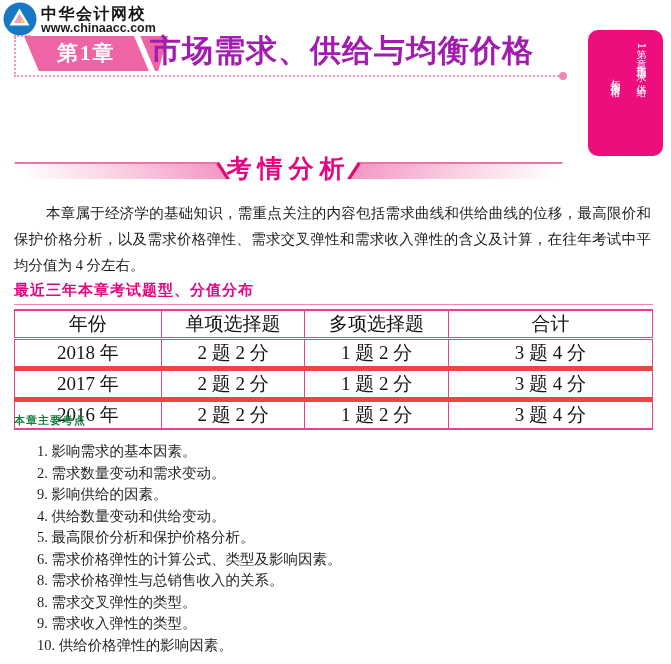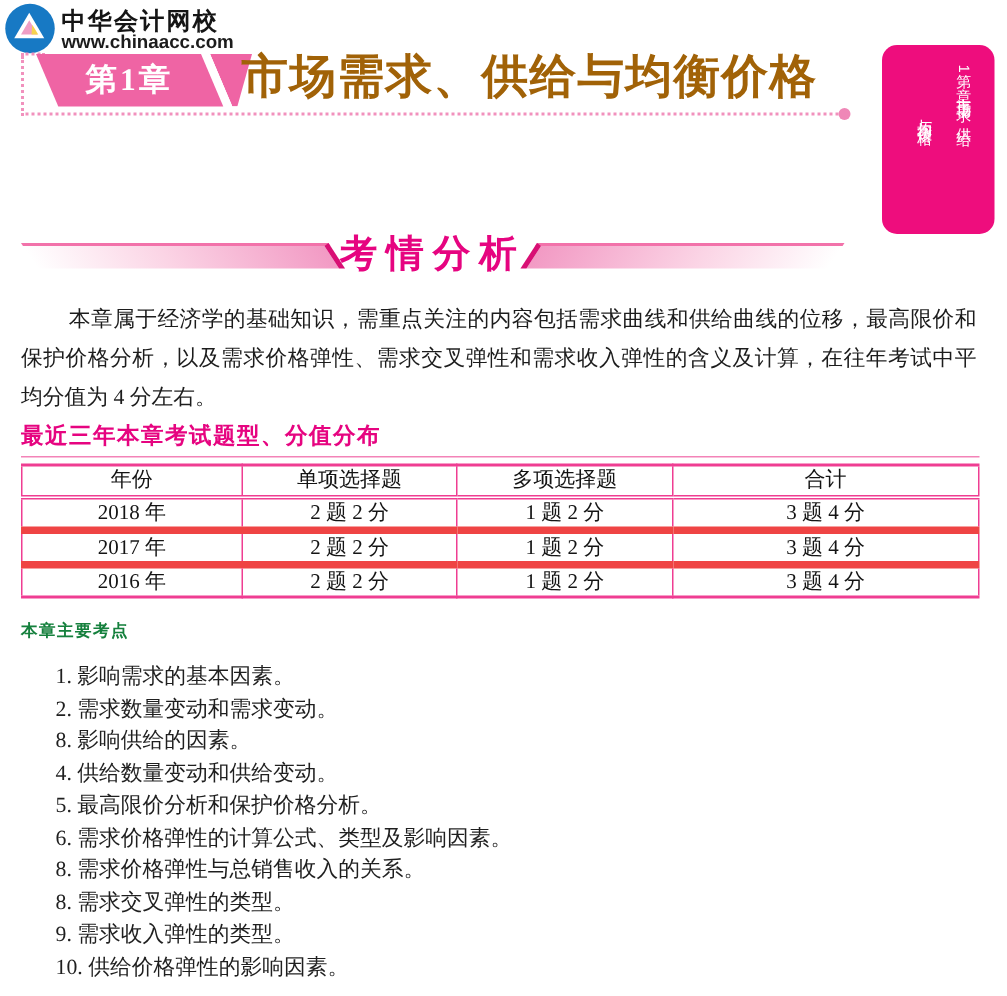--- a/index.html
+++ b/index.html
@@ -22,22 +22,22 @@
   .chapter-block::after { content:""; position:absolute; right:-4px; bottom:-5px;
                    width:8px; height:8px; border-radius:50%; background:#ef87b7; }
   .chapter-badge { position:absolute; left:24px; top:36px; width:110px; height:35px;
                    background:#ef64a4; transform:skewX(23deg); transform-origin:0 0; }
   .chapter-badge .inner { display:block; transform:skewX(-23deg); text-align:center;
                    line-height:34px; color:#ffffff; font-weight:700; font-size:21px;
                    font-family:"Liberation Serif", serif; letter-spacing:2px; }
   .chapter-badge-triangle { position:absolute; left:140px; top:36px; width:28px; height:35px;
                    background:#ef64a4; transform:skewX(23deg); transform-origin:0 0;
                    clip-path:polygon(0 0, 100% 0, 12% 100%, 0 100%); }
-  .page-title { position:absolute; left:161px; top:30px; font-size:31px; font-weight:800;
-                color:#a16207; letter-spacing:1px; white-space:nowrap; }
+  .page-title { position:absolute; left:150px; top:30px; font-size:31px; font-weight:800;
+                color:#a21caf; letter-spacing:1px; white-space:nowrap; }
 
   
   .side-tab { position:absolute; left:588px; top:30px; width:75px; height:126px;
               background:#ee0d7d; border-radius:10px; }
   .side-tab .vtxt { position:absolute; writing-mode:vertical-rl; color:#ffffff;
               font-size:10px; letter-spacing:2px; }
   .side-tab .vtxt.l1 { top:11px; right:15px; }
   .side-tab .vtxt.l2 { top:41px; right:41px; }
 
   
@@ -58,21 +58,21 @@
            font-family:"Liberation Serif", serif; font-size:14.5px; line-height:26px;
            color:#1c1c1c; text-indent:2.2em; text-align:justify; }
 
   
   .table-title { position:absolute; left:14px; top:281px; width:639px; 
            font-size:15px; font-weight:800; color:#e60480; letter-spacing:1px; }
   .table-top-rule { position:absolute; left:14px; top:304px; width:639px; height:0;
            border-top:1px solid #f383b8; }
   .score-table { position:absolute; left:14px; top:309px; width:639px;
            border-collapse:collapse; table-layout:fixed;
-           font-family:"Liberation Serif", serif; font-size:14px; color:#141414;
+           font-family:"Liberation Serif", serif; font-size:19px; color:#141414;
            border-top:2.5px solid #ef3d92; border-bottom:2.5px solid #ef3d92;
            border-left:1.5px solid #ef3d92; border-right:1.5px solid #ef3d92; }
   .score-table th, .score-table td { text-align:center; vertical-align:middle;
            border-left:1.5px solid #ef3d92; font-weight:normal; }
   .score-table th { height:21px; border-bottom:3px double #ef3d92; }
   .score-table td { height:22px; border-bottom:5px solid #ef4444; }
   .score-table tr > :first-child { border-left:none; }
   .score-table tr:last-child td { border-bottom:none; }
   .c1 { width:23%; } .c2 { width:22.5%; } .c3 { width:22.5%; } .c4 { width:32%; }
 
@@ -147,21 +147,21 @@
         <td>1 题 2 分</td>
         <td>3 题 4 分</td>
       </tr>
     </tbody>
   </table>
 
   <div class="keypoints-title">本章主要考点</div>
   <div class="keypoints">
     <div class="kp">1. 影响需求的基本因素。</div>
     <div class="kp">2. 需求数量变动和需求变动。</div>
-    <div class="kp">8. 影响供给的因素。</div>
+    <div class="kp">9. 影响供给的因素。</div>
     <div class="kp">4. 供给数量变动和供给变动。</div>
     <div class="kp">5. 最高限价分析和保护价格分析。</div>
     <div class="kp">6. 需求价格弹性的计算公式、类型及影响因素。</div>
     <div class="kp">8. 需求价格弹性与总销售收入的关系。</div>
     <div class="kp">8. 需求交叉弹性的类型。</div>
     <div class="kp">9. 需求收入弹性的类型。</div>
     <div class="kp">10. 供给价格弹性的影响因素。</div>
   </div>
 
 </div>

